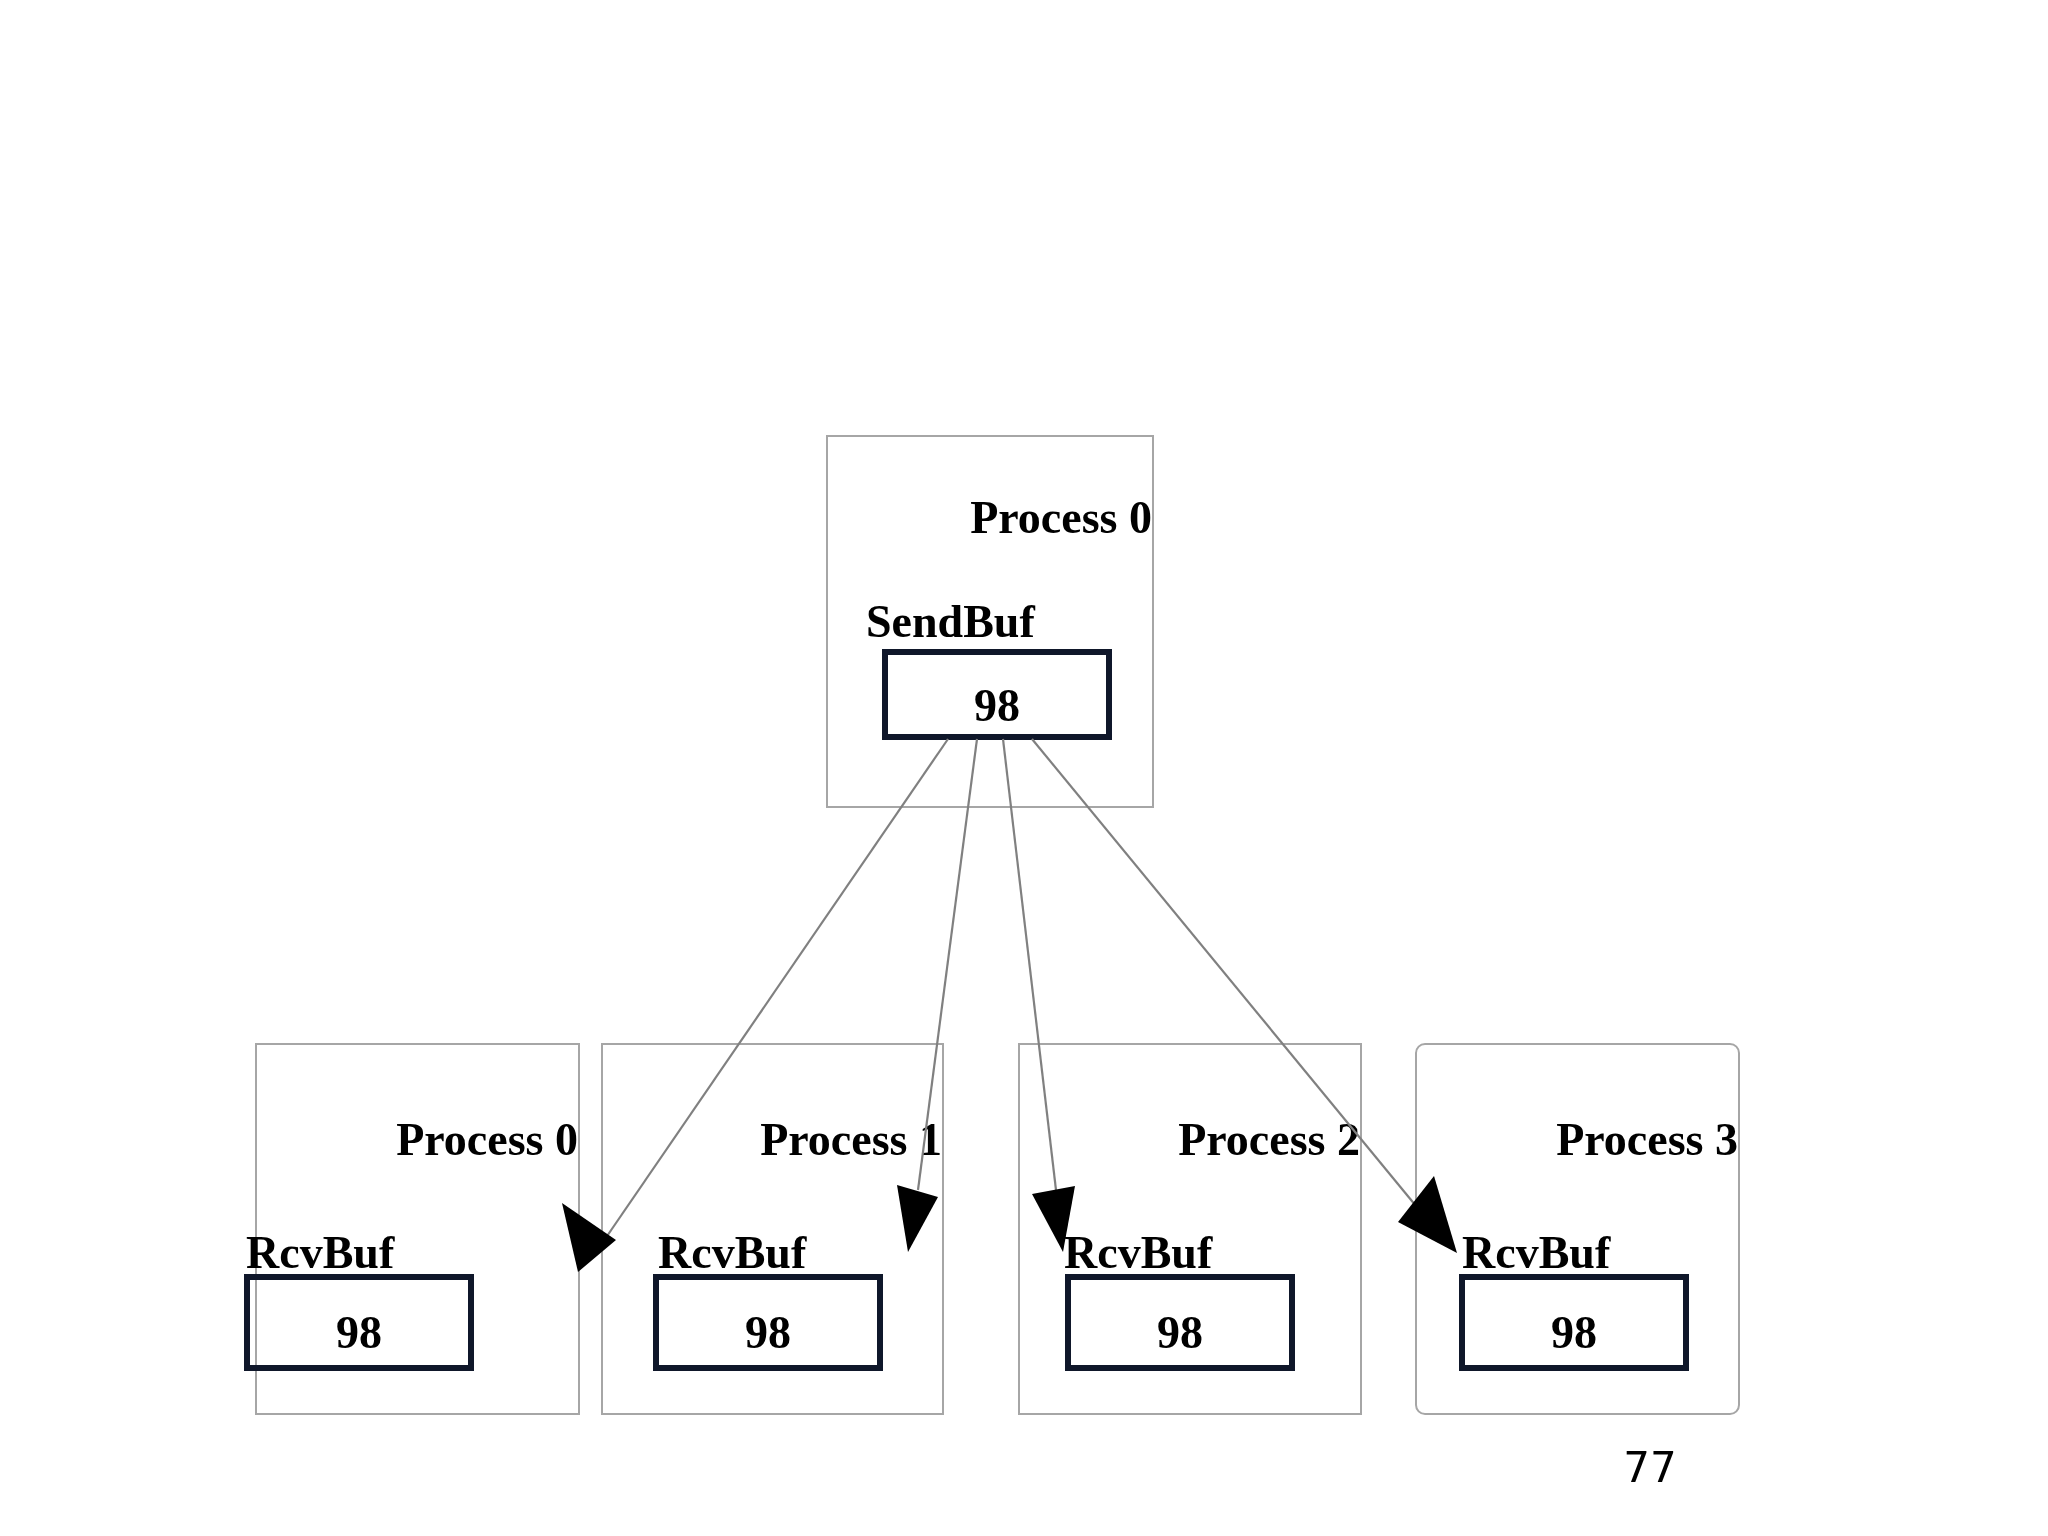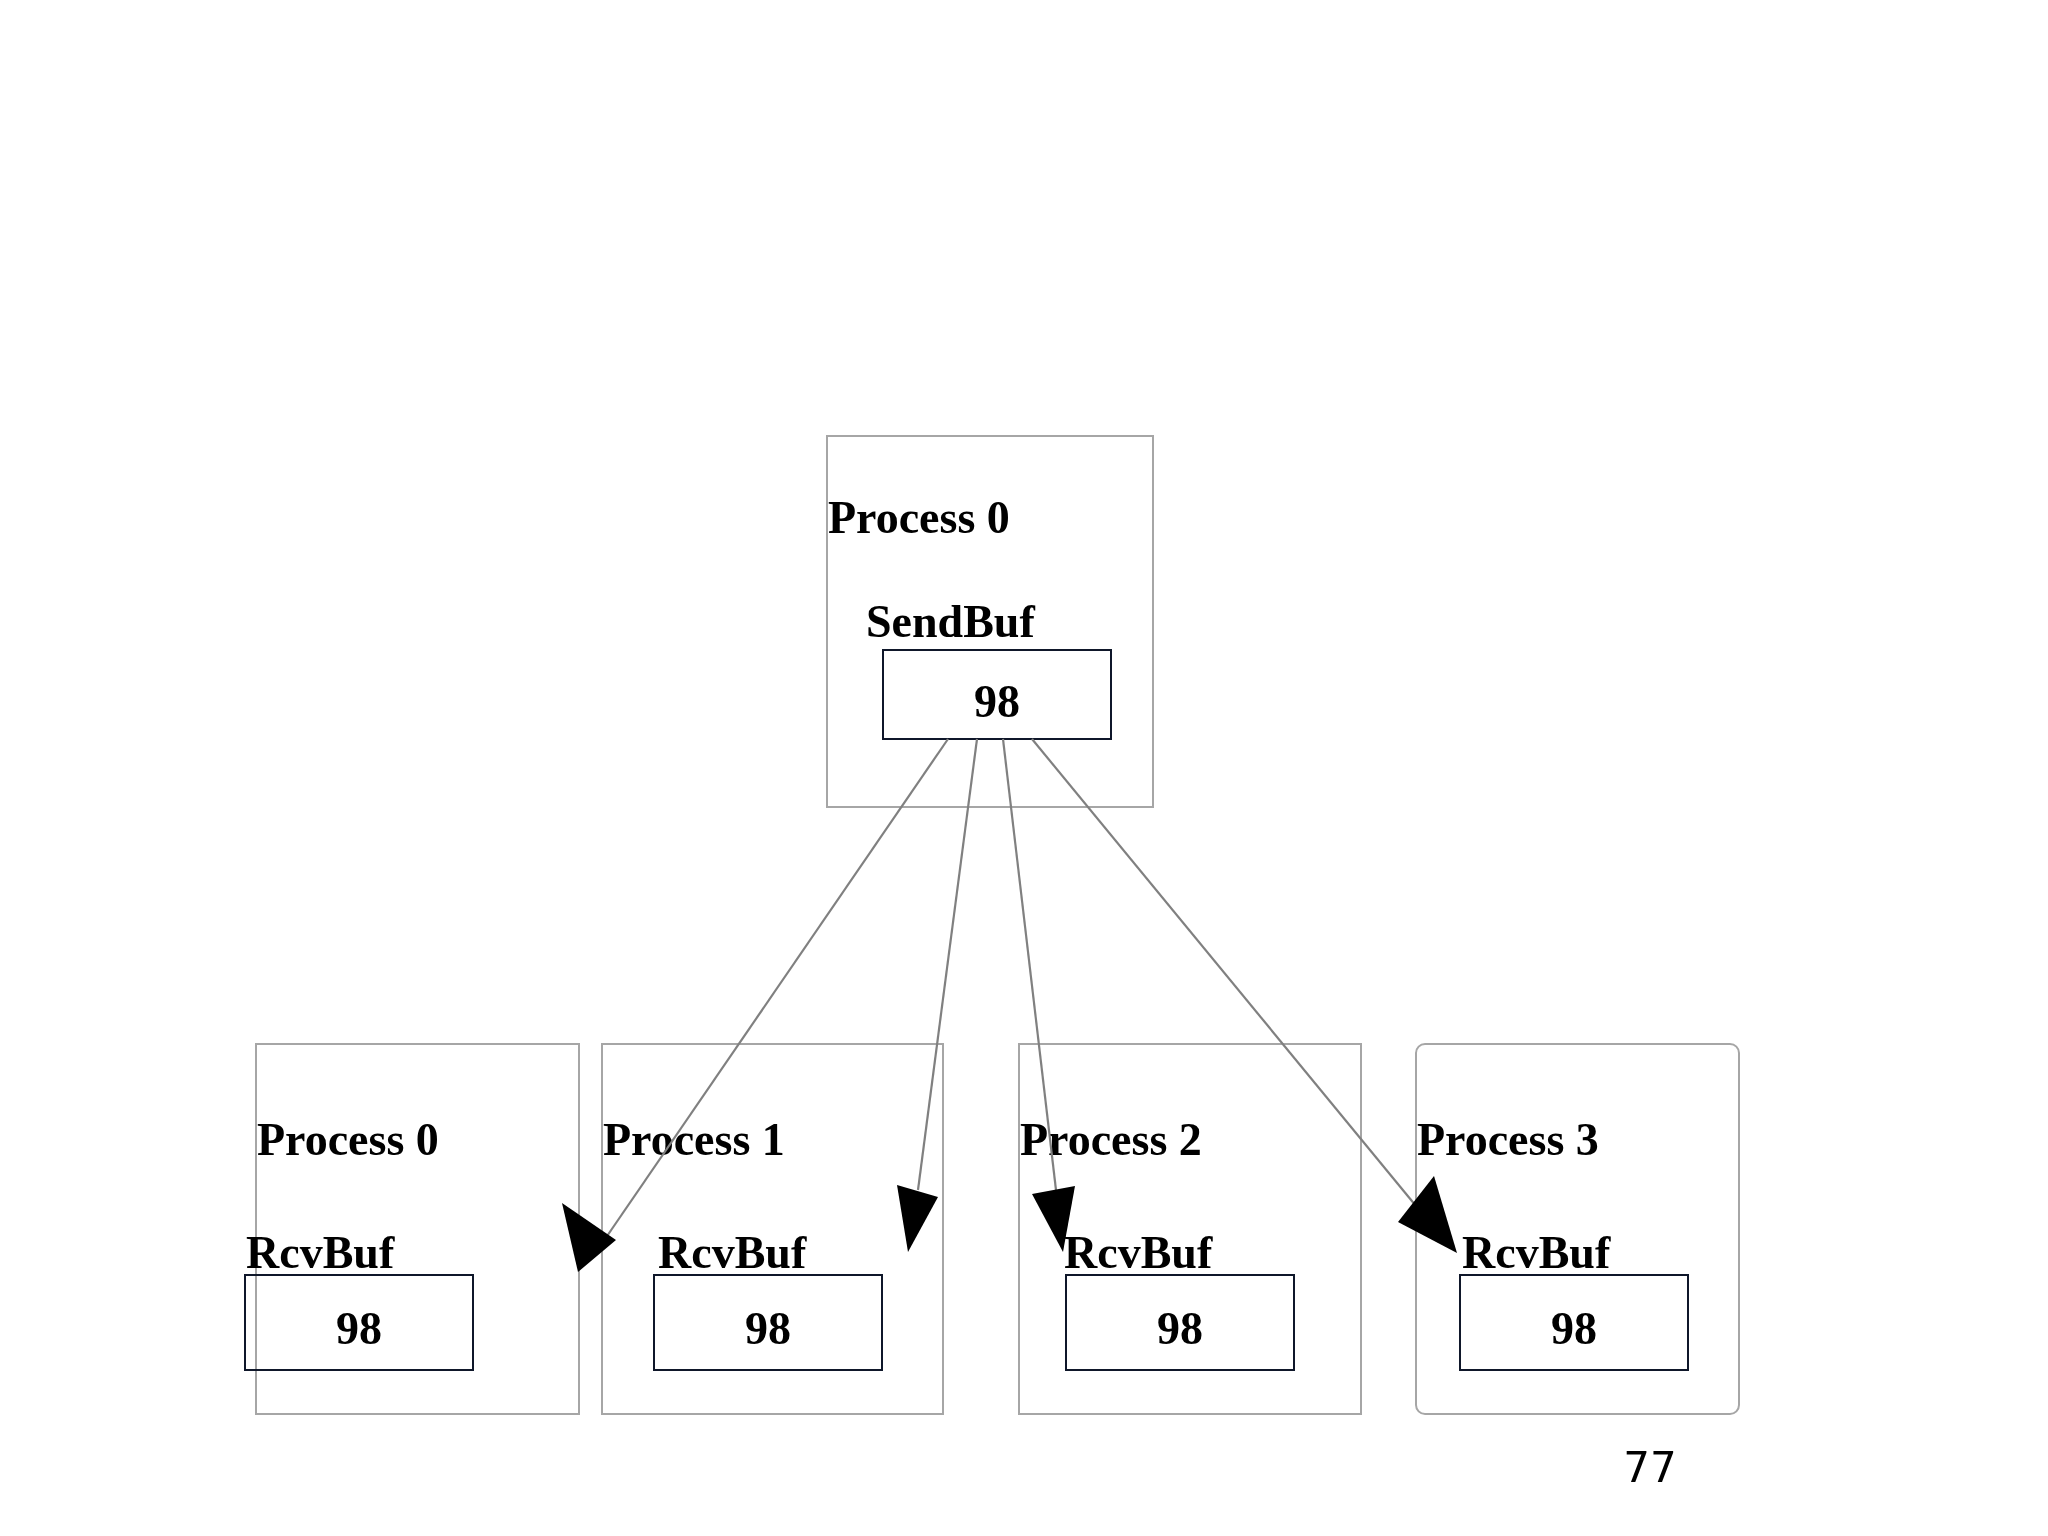--- a/index.html
+++ b/index.html
@@ -44,21 +44,21 @@
     position: absolute;
     box-sizing: border-box;
     border: 2px solid #a6a6a6;
     background: transparent;
   }
 
   .proc-title {
     position: absolute;
     left: 0;
     width: 100%;
-    text-align: left;
+    text-align: right;
     font-family: "Liberation Serif", "DejaVu Serif", serif;
     font-weight: bold;
     font-size: 46px;
     line-height: 1;
     color: #000000;
     white-space: nowrap;
   }
 
   .buf-label {
     position: absolute;
@@ -66,21 +66,21 @@
     font-weight: bold;
     font-size: 46px;
     line-height: 1;
     color: #000000;
     white-space: nowrap;
   }
 
   .buf-box {
     position: absolute;
     box-sizing: border-box;
-    border: 2px solid #0f172a;
+    border: 6px solid #0f172a;
     background: transparent;
   }
 
   .buf-value {
     position: absolute;
     left: 0;
     width: 100%;
     text-align: center;
     font-family: "Liberation Serif", "DejaVu Serif", serif;
     font-weight: bold;

